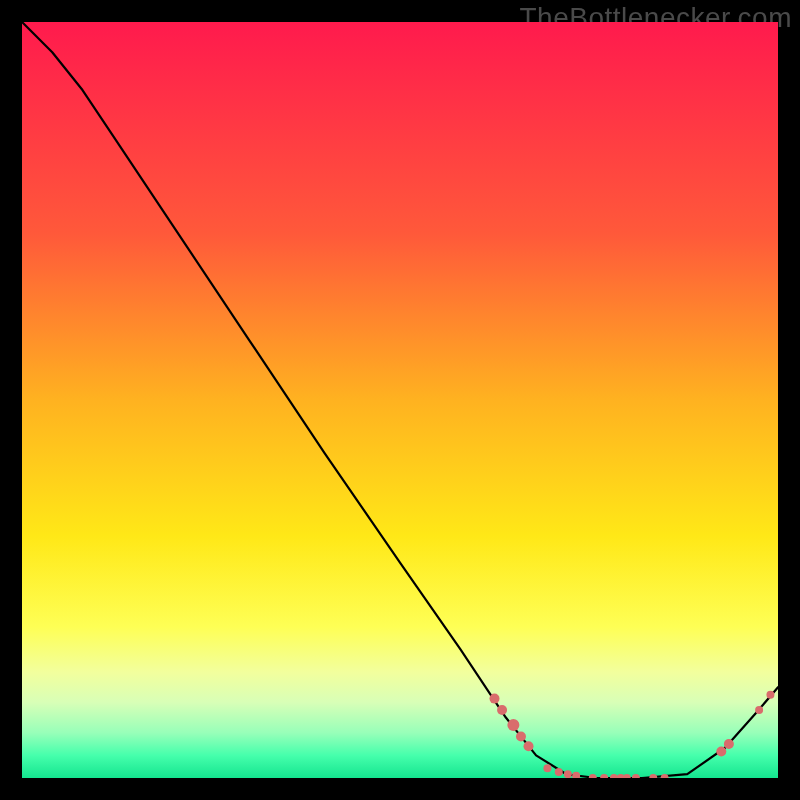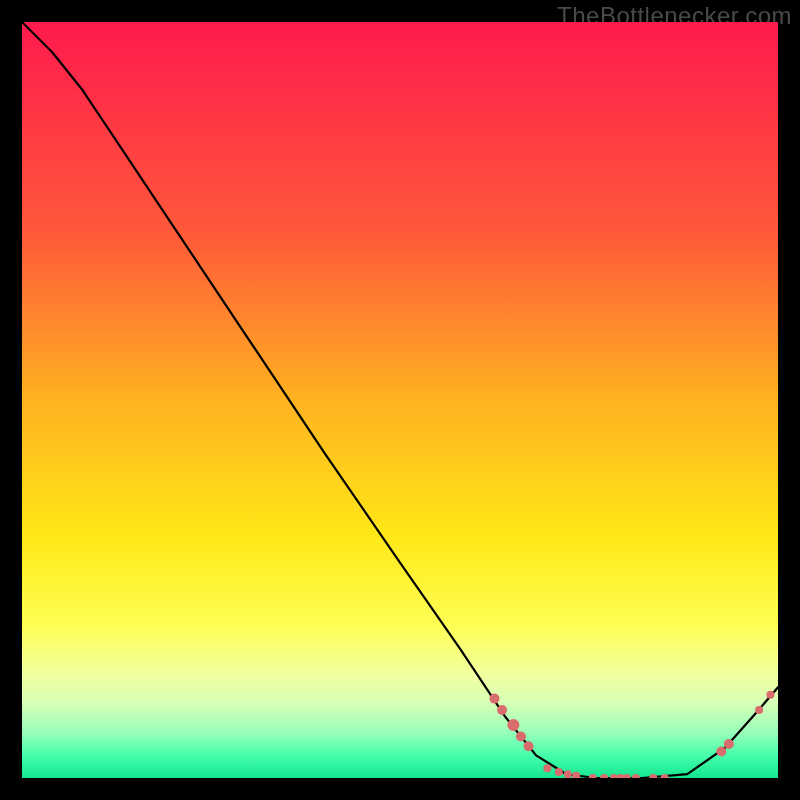--- a/index.html
+++ b/index.html
@@ -15,21 +15,21 @@
     width: 800px;
     height: 800px;
     background: #000;
   }
   .watermark {
     position: absolute;
     top: 2px;
     right: 8px;
     color: #4a4a4a;
     font-family: Arial, Helvetica, sans-serif;
-    font-size: 24px;
+    font-size: 28px;
     letter-spacing: 0.5px;
     user-select: none;
   }
   .plot {
     position: absolute;
     left: 22px;
     top: 22px;
     width: 756px;
     height: 756px;
   }

